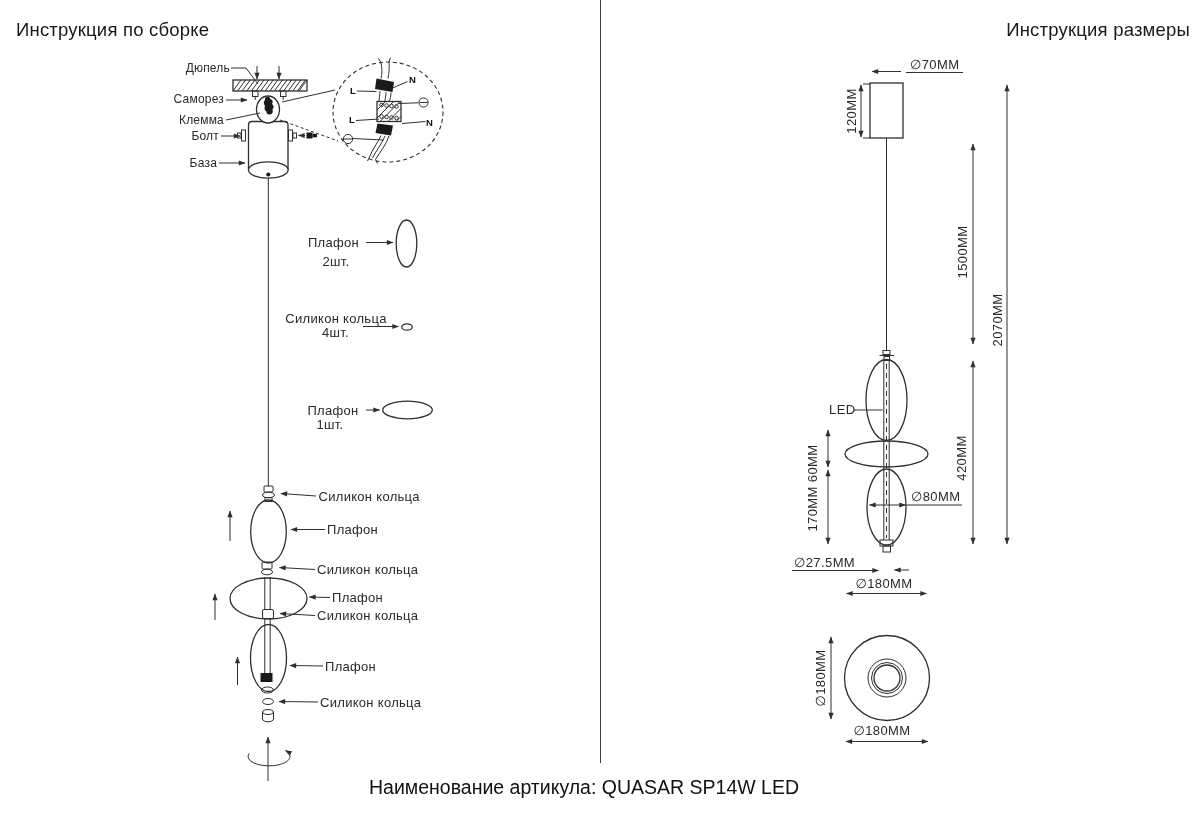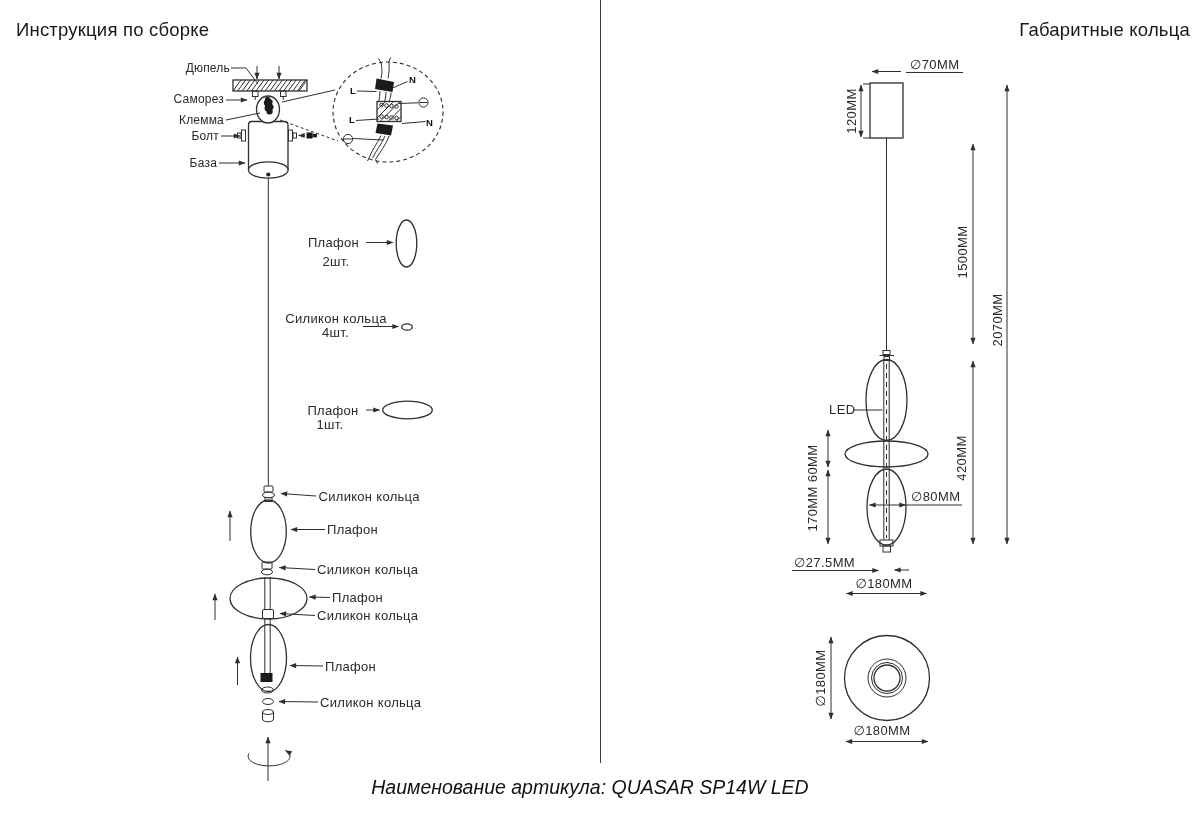--- a/index.html
+++ b/index.html
@@ -1,43 +1,43 @@
 <!DOCTYPE html>
 <html><head>
 <meta charset="utf-8">
 <style>
   html,body{margin:0;padding:0;background:#ffffff;}
   .stage{position:relative;width:1200px;height:827px;background:#fff;overflow:hidden;
          font-family:"Liberation Sans", sans-serif;color:#1c1c1c;padding-left:12px;}
   .title{position:absolute;font-size:18.5px;letter-spacing:.2px;color:#191919;white-space:nowrap;}
   .title-left{left:16px;top:19px;}
   .title-right{right:22px;top:19px;text-align:right;}
-  .footer{position:absolute;left:150px;width:880px;top:776px;text-align:center;
-          font-size:19.5px;color:#111;white-space:nowrap;font-style:italic;}
+  .footer{position:absolute;left:144px;width:880px;top:776px;text-align:center;
+          font-size:19.5px;color:#111;white-space:nowrap;}
   .divider{position:absolute;left:600px;top:0;width:1px;height:763px;background:#3c3c3c;}
   svg{position:absolute;left:0;top:0;}
   svg text{font-family:"Liberation Sans", sans-serif;fill:#2a2a2a;}
   .t-callout{font-size:12px;letter-spacing:.2px;}
   .t-part{font-size:13px;letter-spacing:.3px;}
   .t-dim{font-size:13px;letter-spacing:.4px;}
   .t-wire{font-size:9.5px;font-weight:bold;fill:#111;}
   .ln{stroke:#2f2f2f;stroke-width:1.3;fill:none;}
   .ln-thin{stroke:#2f2f2f;stroke-width:1;fill:none;}
   .ln-dim{stroke:#2f2f2f;stroke-width:1;fill:none;}
   .ln-dash{stroke:#2f2f2f;stroke-width:1.1;fill:none;stroke-dasharray:4 3;}
   .fill-dark{fill:#1a1a1a;stroke:none;}
   .white{fill:#ffffff;}
 </style>
 </head>
 <body>
 
 <div class="stage">
 
   <div class="title title-left">Инструкция по сборке</div>
-  <div class="title title-right">Габаритные кольца</div>
+  <div class="title title-right">Инструкция размеры</div>
   <div class="divider"></div>
   <div class="footer">Наименование артикула: QUASAR SP14W LED</div>
 
   <svg width="1200" height="827" viewBox="0 0 1200 827">
     <defs>
       <marker id="arr" viewBox="0 0 10 10" refX="8.8" refY="5" markerWidth="8" markerHeight="7" orient="auto-start-reverse">
         <path d="M0 1.3 L9.6 5 L0 8.7 Z" fill="#2f2f2f"></path>
       </marker>
     </defs>
 

